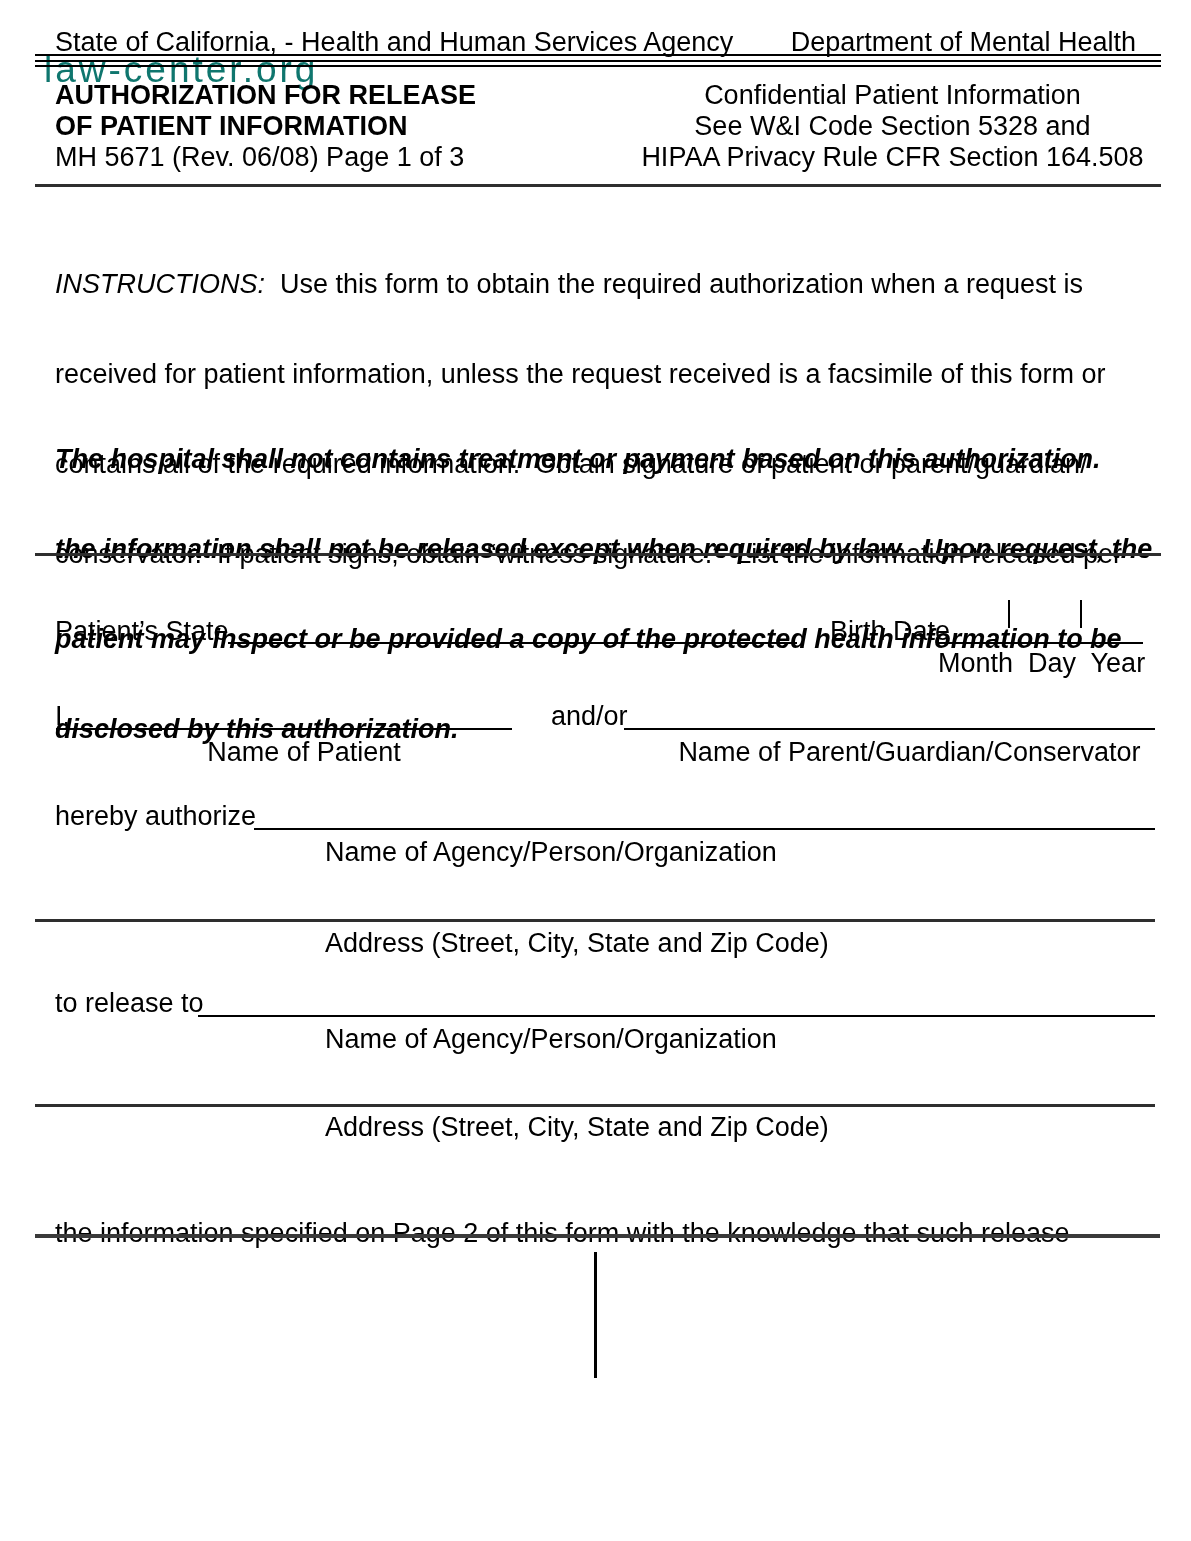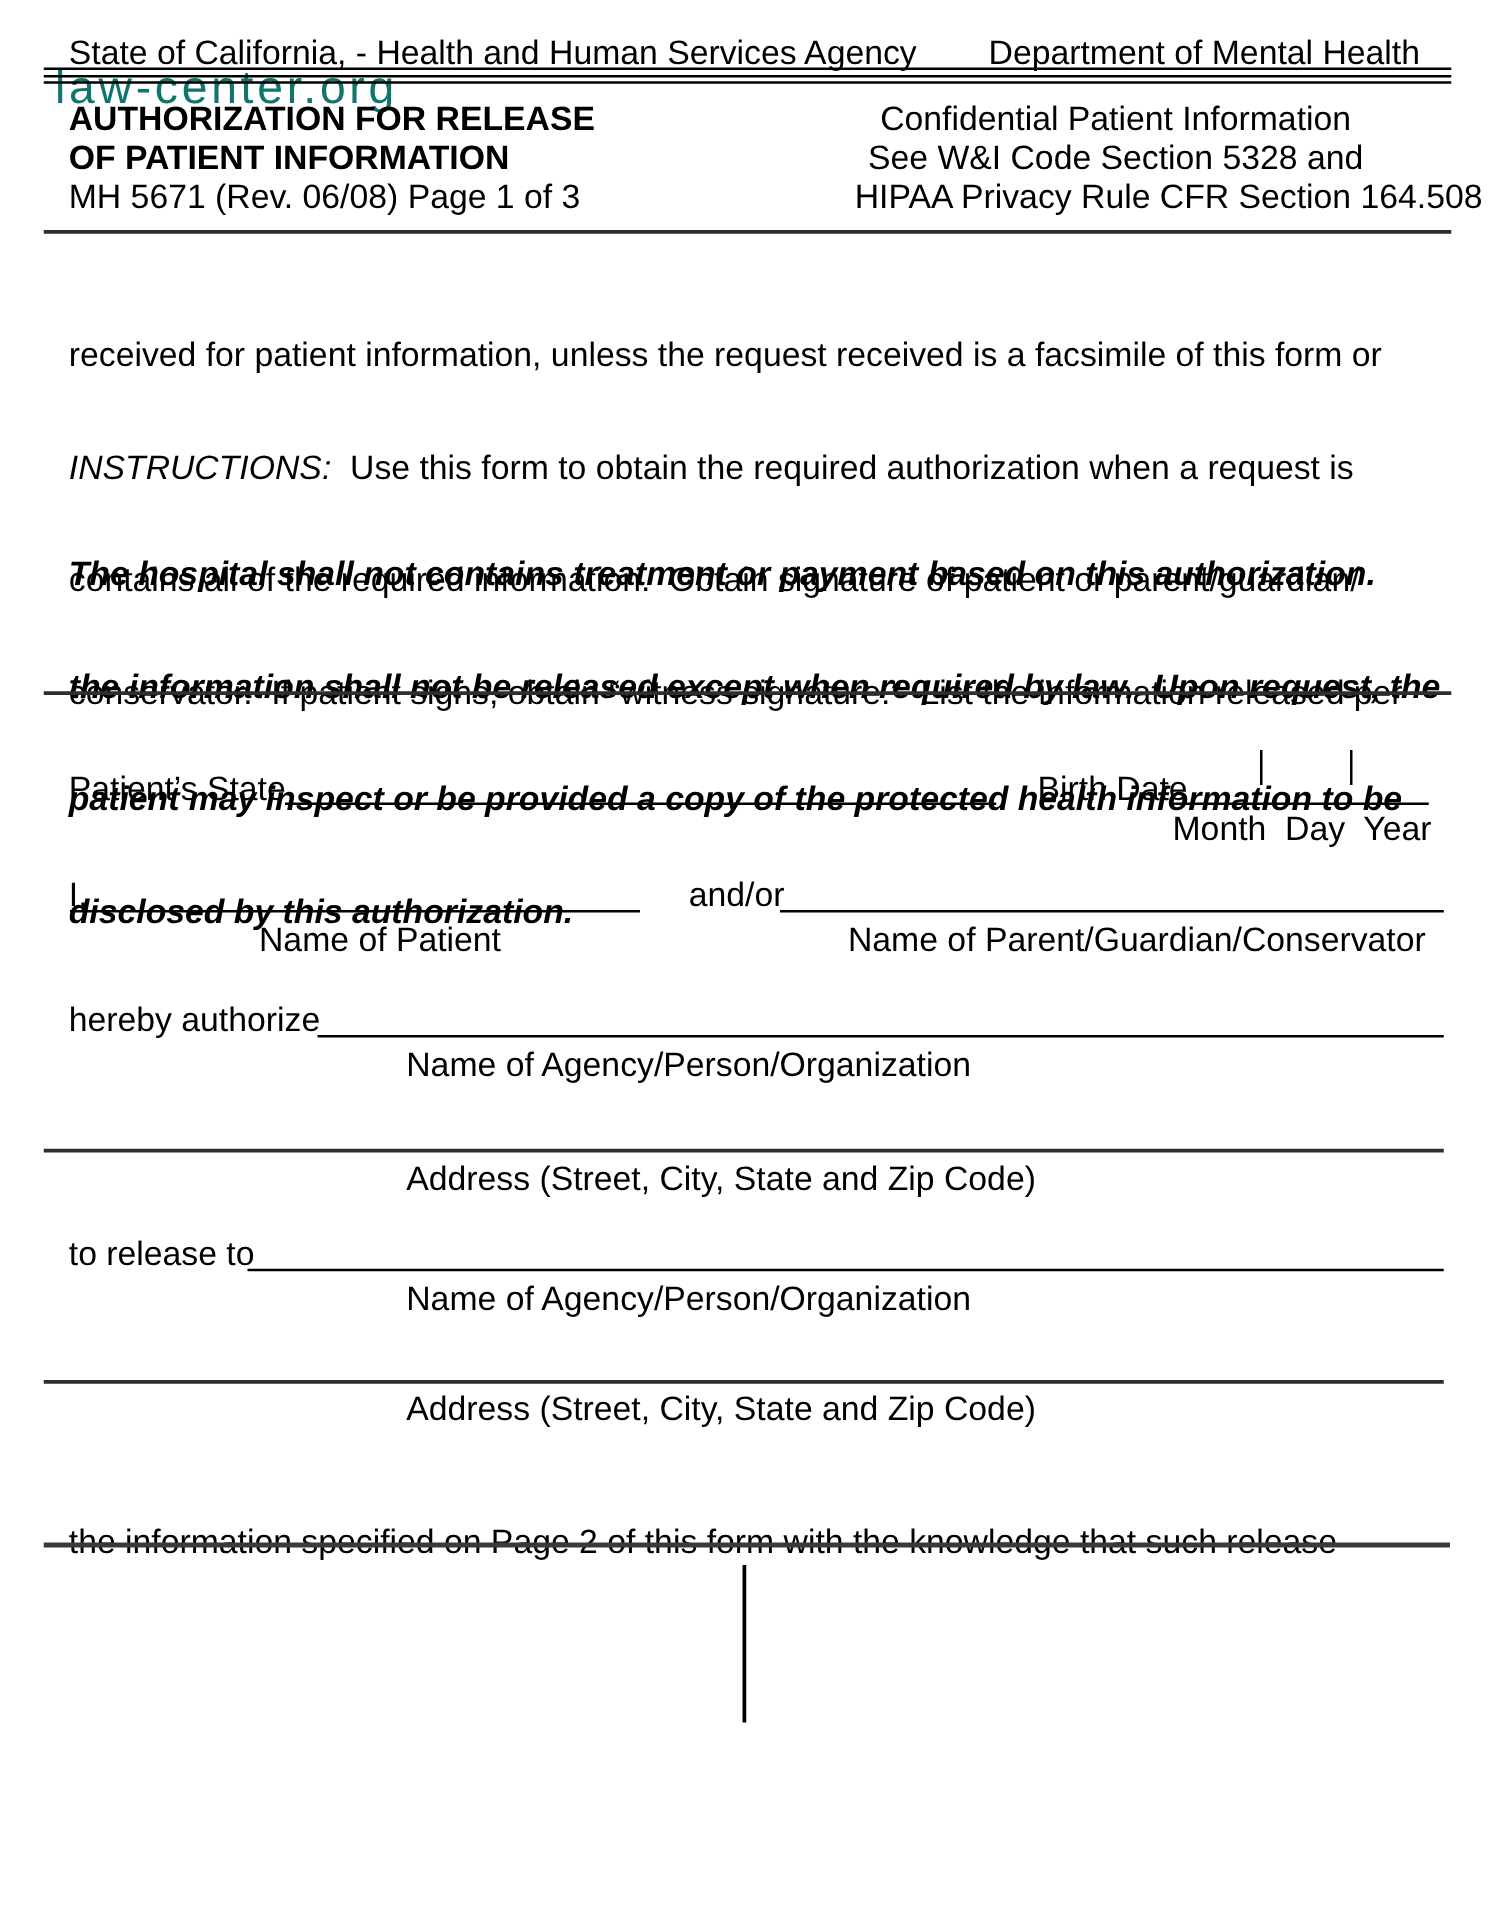--- a/index.html
+++ b/index.html
@@ -28,27 +28,27 @@
 <div class="rule" style="left:35px;top:54px;width:1126px;height:2px;"></div>
 <div class="rule" style="left:35px;top:60px;width:1126px;height:2px;"></div>
 <div class="rule" style="left:35px;top:65px;width:1126px;height:2px;"></div>
 
 <div class="abs t27 bold" style="left:35px;top:80px;">AUTHORIZATION FOR RELEASE</div>
 <div class="abs t27 bold" style="left:35px;top:111px;">OF PATIENT INFORMATION</div>
 <div class="abs t27" style="left:35px;top:142px;">MH 5671 (Rev. 06/08) Page 1 of 3</div>
 
 <div class="abs t27 center" style="left:600px;top:80px;width:545px;">Confidential Patient Information</div>
 <div class="abs t27 center" style="left:600px;top:111px;width:545px;">See W&amp;I Code Section 5328 and</div>
-<div class="abs t27 center" style="left:621px;top:142px;width:545px;text-align:right;">HIPAA Privacy Rule CFR Section 164.508</div>
+<div class="abs t27 center" style="left:600px;top:142px;width:545px;">HIPAA Privacy Rule CFR Section 164.508</div>
 
 <div class="rule-soft" style="left:35px;top:184px;width:1126px;height:3px;"></div>
 
 <div class="abs t27 para" style="left:35px;top:209px;">
+  <div class="line"><span class="italic">INSTRUCTIONS:</span><span>  Use this form to obtain the required authorization when a request is</span></div>
   <div class="line">received for patient information, unless the request received is a facsimile of this form or</div>
-  <div class="line"><span class="italic">INSTRUCTIONS:</span><span>  Use this form to obtain the required authorization when a request is</span></div>
   <div class="line">contains all of the required information.  Obtain signature of patient or parent/guardian/</div>
   <div class="line">conservator.  If patient signs, obtain “witness signature.”  List the information released per</div>
 </div>
 
 <div class="abs t27 para bold italic" style="left:35px;top:384px;">
   <div class="line">The hospital shall not contains treatment or payment based on this authorization.</div>
   <div class="line">the information shall not be released except when required by law.  Upon request, the</div>
   <div class="line">patient may inspect or be provided a copy of the protected health information to be</div>
   <div class="line">disclosed by this authorization.</div>
 </div>

